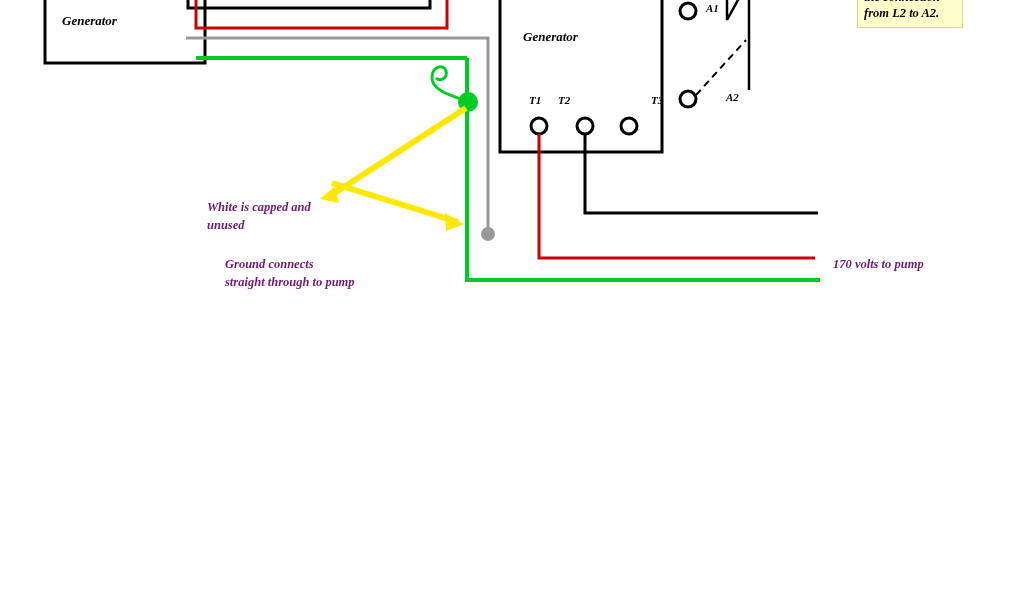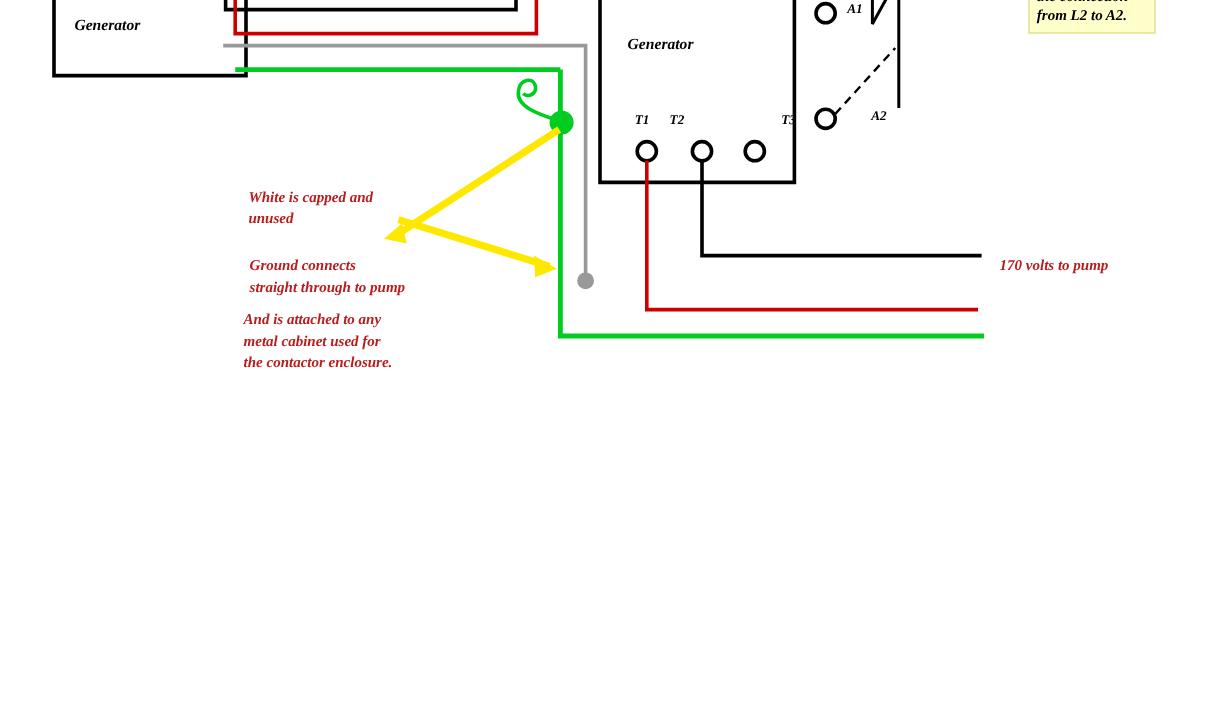--- a/index.html
+++ b/index.html
@@ -45,23 +45,24 @@
     color: #000000;
     line-height: 1.3;
     white-space: pre-line;
   }
   .annot {
     position: absolute;
     font-family: "Liberation Serif", serif;
     font-weight: bold;
     font-style: italic;
     font-size: 12.5px;
-    color: #b91c1c;
+    color: #701a75;
     white-space: pre-line;
     line-height: 1.45;
+    margin-top: 43px;
   }
 </style>
 </head>
 <body>
 
 <div id="canvas">
 
   <svg class="diagram" viewBox="0 0 1024 600">
 
     <g>
@@ -130,25 +131,22 @@
   <div class="label label-sm" style="left:529px; top:94px;">T1</div>
   <div class="label label-sm" style="left:558px; top:94px;">T2</div>
   <div class="label label-sm" style="left:651px; top:94px;">T3</div>
 
   <div class="label label-sm" style="left:706px; top:2px;">A1</div>
   <div class="label label-sm" style="left:706px; top:91px;margin-left:20px;">A2</div>
 
   <div class="annot" style="left:207px; top:155px;">White is capped and
 unused</div>
 
-  <div class="annot" style="left:208px; top:212px;">Ground connects
+  <div class="annot" style="left:225px; top:212px;">Ground connects
 straight through to pump</div>
 
-  <div class="annot" style="left:203px; top:257px;">And is attached to any
-metal cabinet used for
-the contactor enclosure.</div>
 
   <div class="annot" style="left:833px; top:212px;">170 volts to pump</div>
 
   <div class="note-box" style="left:857px; top:-16px; width:92px;">the connection
 from L2 to A2.</div>
 
 </div>
 
 </body></html>

